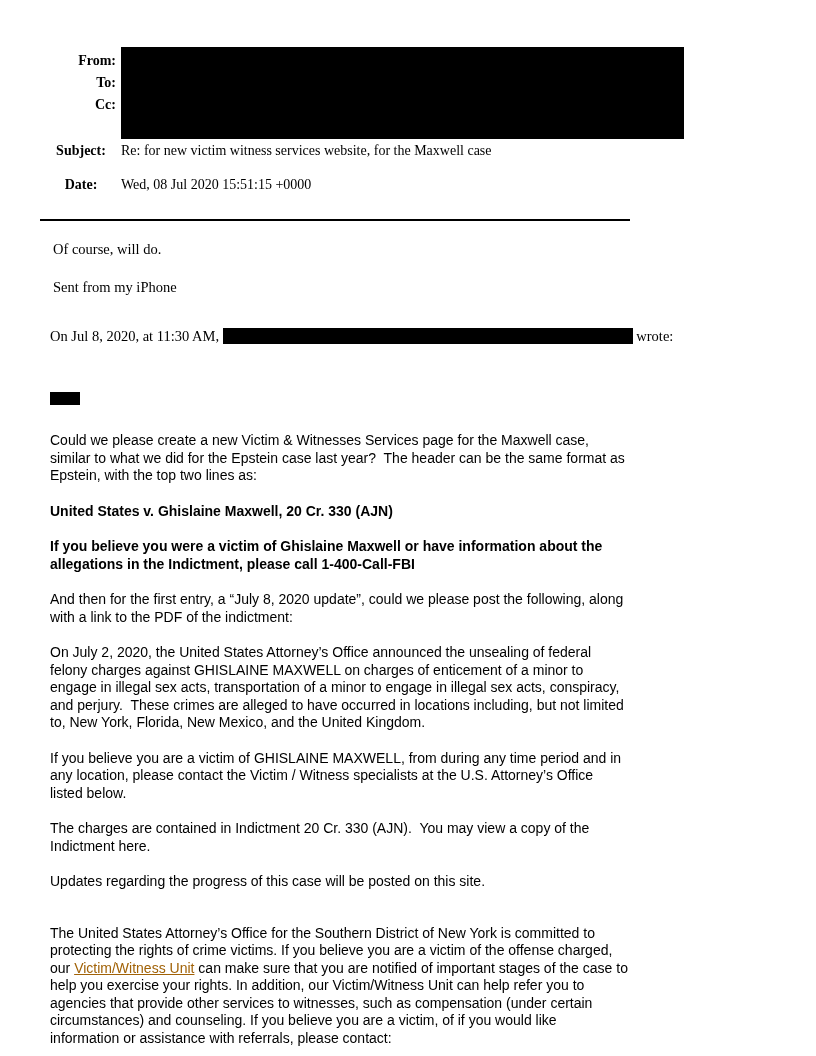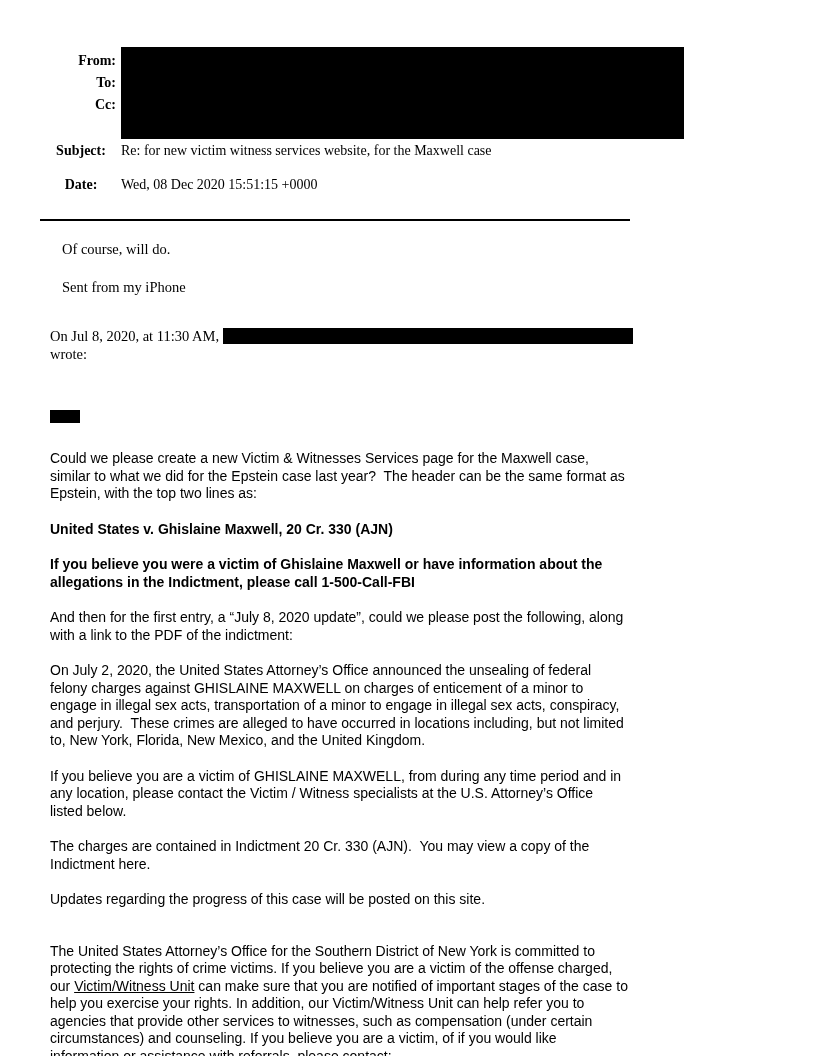--- a/index.html
+++ b/index.html
@@ -62,21 +62,21 @@
     border-top: 2px solid #000000;
     margin: 26px 54px 0 40px;
   }
 
   
   .reply-section {
     padding-left: 46px;
     font-size: 14.5px;
     line-height: 18px;
   }
-  .reply-section p { margin: 16px; }
+  .reply-section p { margin: 7px; }
   .reply-text { margin-top: 19px !important; }
   .iphone-sig { margin-top: 20px !important; }
   .attribution {
     margin-top: 31px !important;
     margin-left: 4px !important;
     white-space: pre-wrap;
   }
   .redaction-inline {
     display: inline-block;
     width: 410px;
@@ -99,21 +99,21 @@
   .redaction-small {
     width: 30px;
     height: 13px;
     background: #000000;
     margin-top: 47px;
   }
   .first-para { margin-top: 27px !important; }
   .bold { font-weight: bold; }
   .closing { margin-top: 34px !important; }
   .link {
-    color: #000000;
+    color: #a16207;
     cursor: pointer;
   }
   .redaction-contact {
     width: 135px;
     height: 16px;
     background: #000000;
     margin-top: 18px;
   }
   .contact-line { margin-top: 2px !important; }
 </style>
@@ -130,40 +130,40 @@
         <div>Cc:</div>
       </div>
       <div class="redaction-large"></div>
     </div>
     <div class="hdr-row subject">
       <div class="hdr-label">Subject:</div>
       <div class="hdr-value">Re: for new victim witness services website, for the Maxwell case</div>
     </div>
     <div class="hdr-row date">
       <div class="hdr-label">Date:</div>
-      <div class="hdr-value">Wed, 08 Dec 2020 15:51:15 +0000</div>
+      <div class="hdr-value">Wed, 08 Jul 2020 15:51:15 +0000</div>
     </div>
   </div>
 
   <hr class="header-rule">
 
   <div class="reply-section">
     <p class="reply-text">Of course, will do.</p>
     <p class="iphone-sig">Sent from my iPhone</p>
     <p class="attribution"><span>On Jul 8, 2020, at 11:30 AM, </span><span class="redaction-inline"></span><span> wrote:</span></p>
   </div>
 
   <div class="quoted-message">
     <div class="redaction-small"></div>
 
     <p class="first-para">Could we please create a new Victim &amp; Witnesses Services page for the Maxwell case, similar to what we did for the Epstein case last year?  The header can be the same format as Epstein, with the top two lines as:</p>
 
     <p class="bold">United States v. Ghislaine Maxwell, 20 Cr. 330 (AJN)</p>
 
-    <p class="bold">If you believe you were a victim of Ghislaine Maxwell or have information about the allegations in the Indictment, please call 1-500-Call-FBI</p>
+    <p class="bold">If you believe you were a victim of Ghislaine Maxwell or have information about the allegations in the Indictment, please call 1-400-Call-FBI</p>
 
     <p>And then for the first entry, a “July 8, 2020 update”, could we please post the following, along with a link to the PDF of the indictment:</p>
 
     <p>On July 2, 2020, the United States Attorney’s Office announced the unsealing of federal felony charges against GHISLAINE MAXWELL on charges of enticement of a minor to engage in illegal sex acts, transportation of a minor to engage in illegal sex acts, conspiracy, and perjury.  These crimes are alleged to have occurred in locations including, but not limited to, New York, Florida, New Mexico, and the United Kingdom.</p>
 
     <p>If you believe you are a victim of GHISLAINE MAXWELL, from during any time period and in any location, please contact the Victim / Witness specialists at the U.S. Attorney’s Office listed below.</p>
 
     <p>The charges are contained in Indictment 20 Cr. 330 (AJN).  You may view a copy of the Indictment here.</p>
 
     <p>Updates regarding the progress of this case will be posted on this site.</p>

